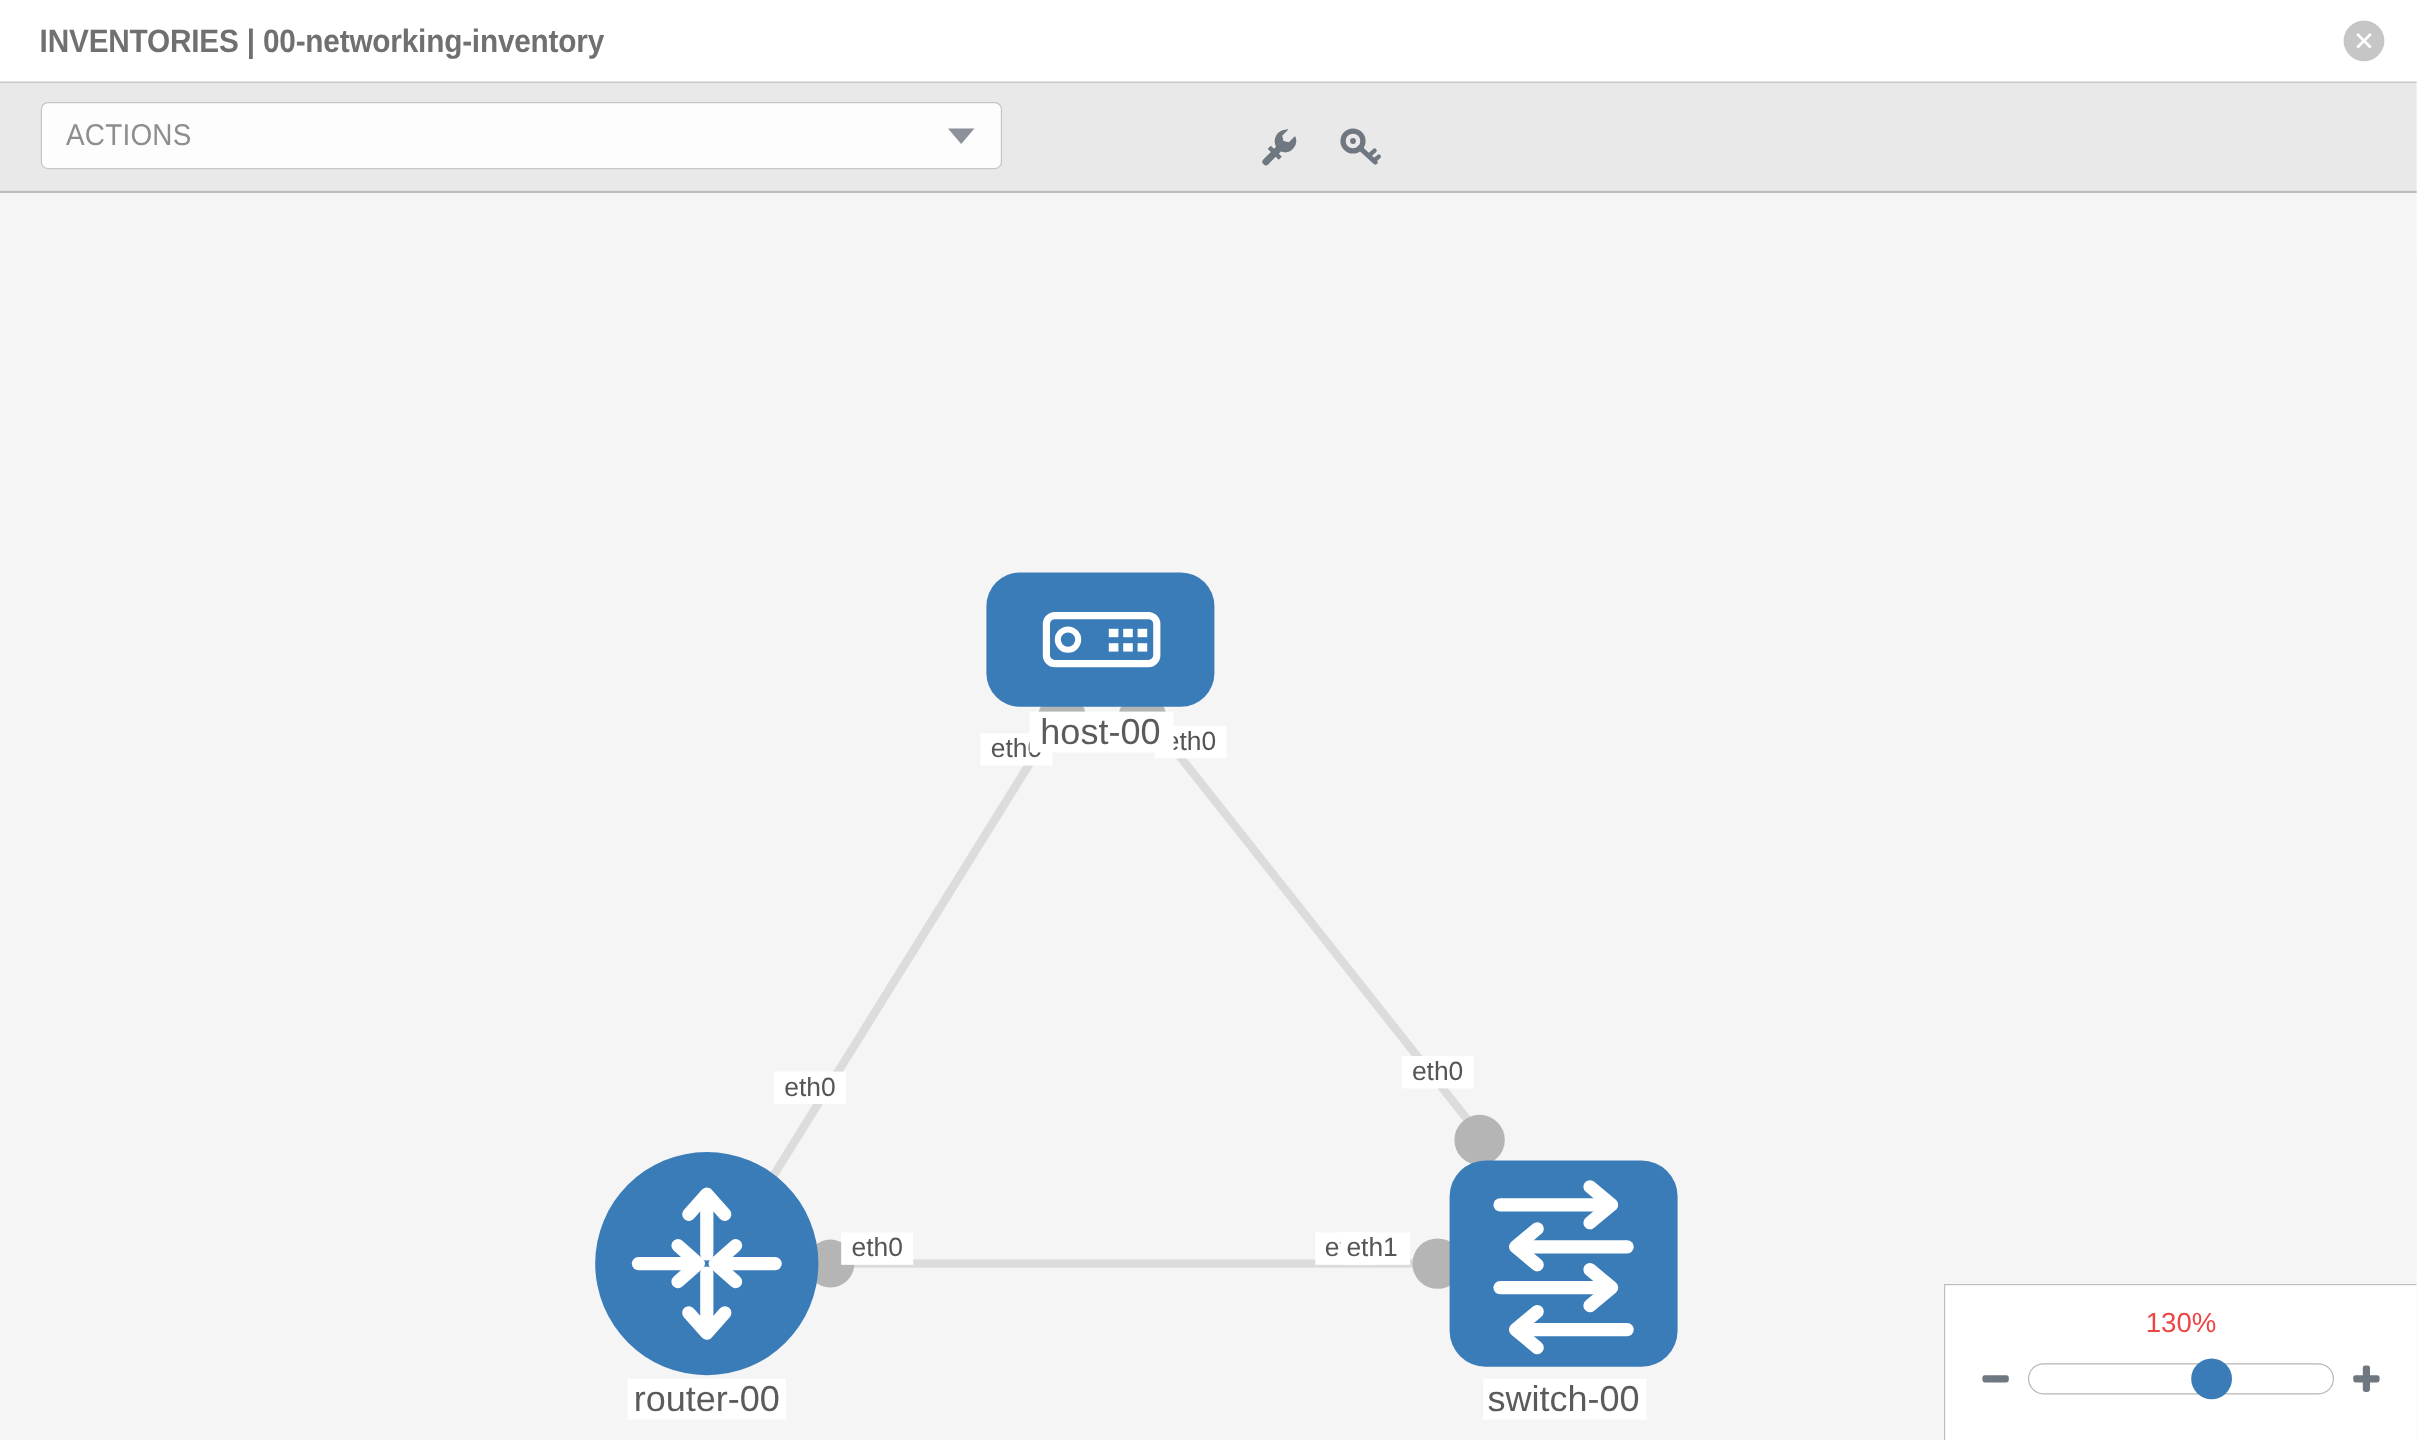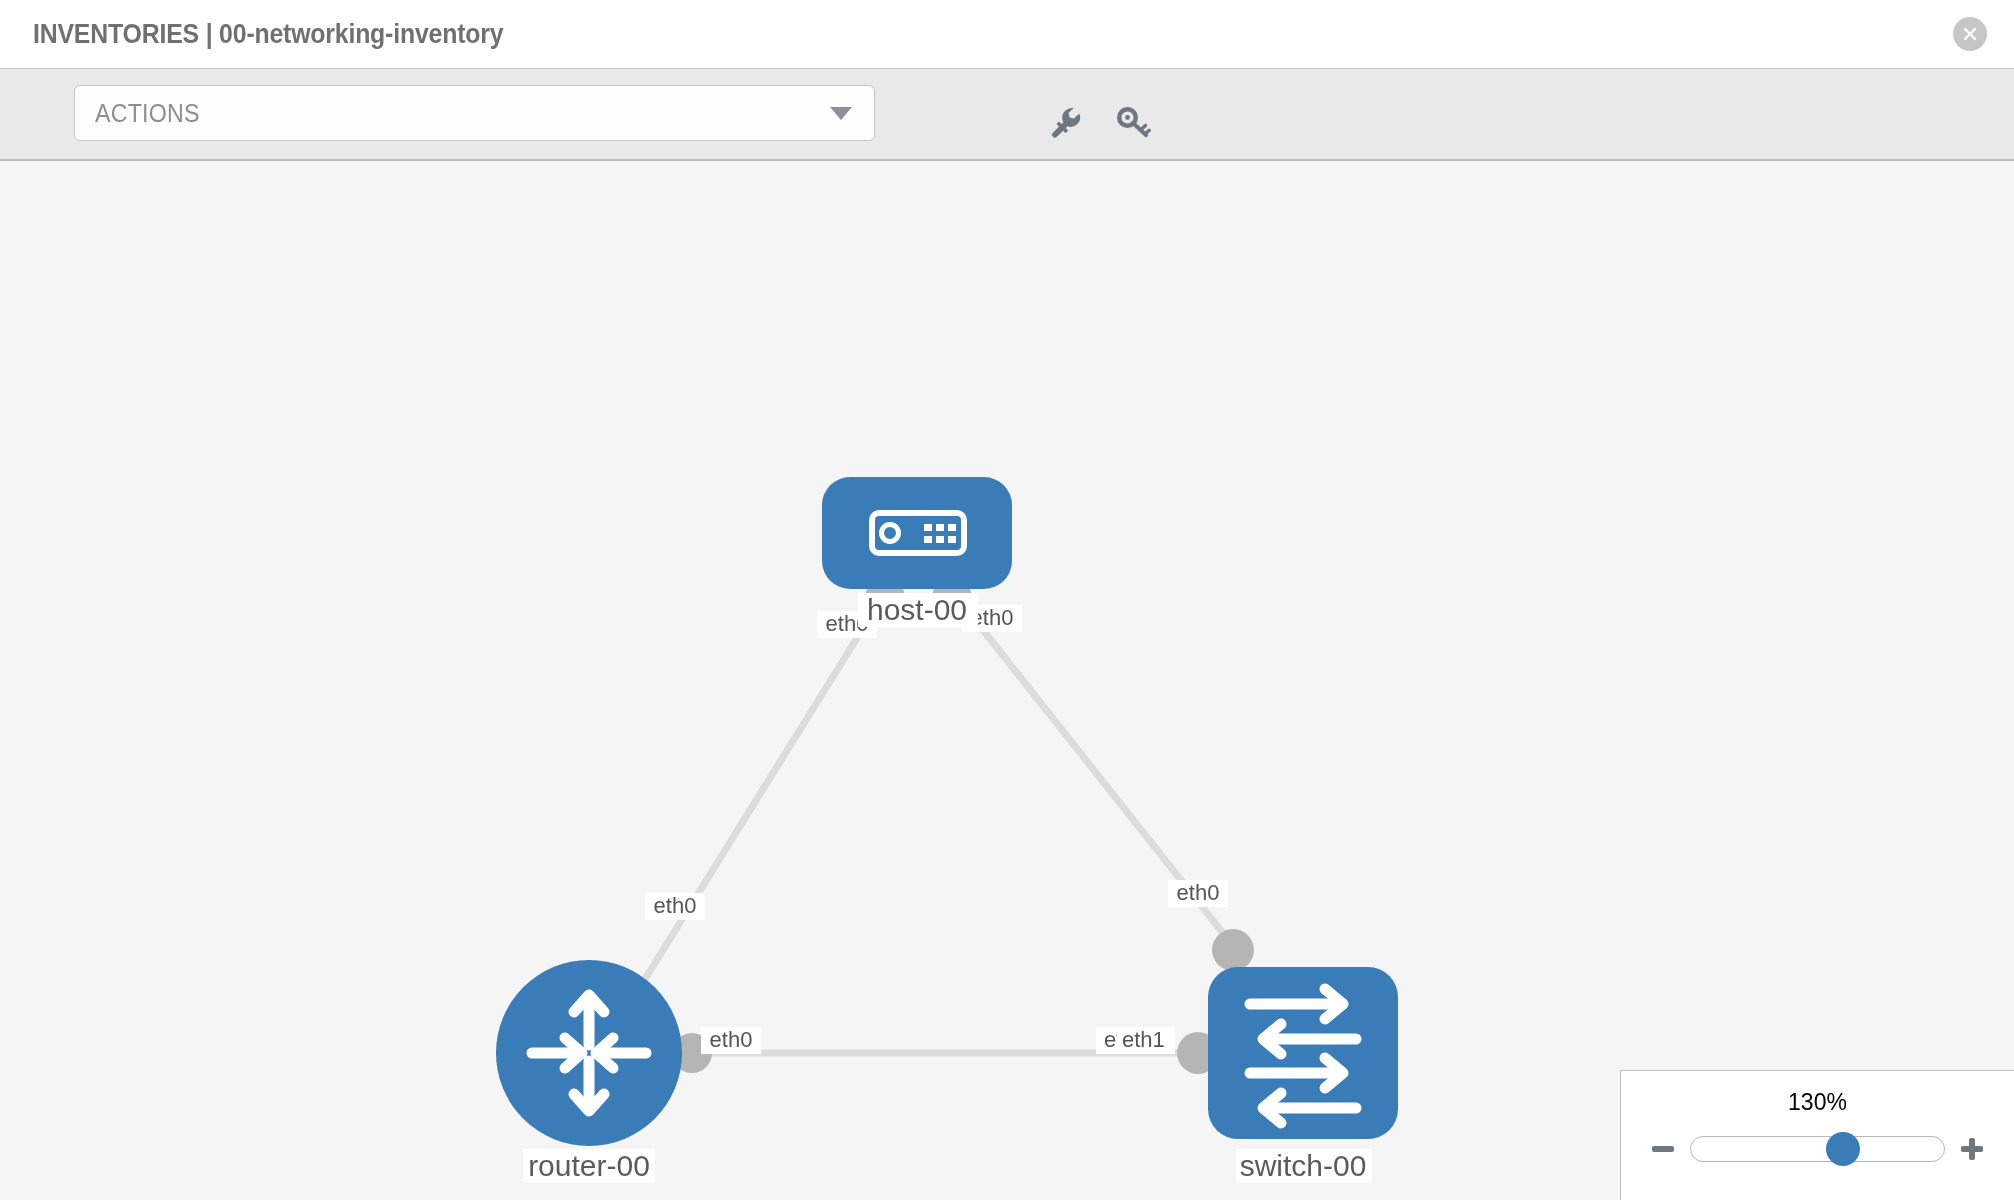--- a/index.html
+++ b/index.html
@@ -74,21 +74,20 @@
     left: 34px;
     top: 16px;
     width: 801px;
     height: 56px;
     background: #fdfdfd;
     border: 1px solid #c6c6c6;
     border-radius: 6px;
     display: flex;
     align-items: center;
     cursor: pointer;
-    margin-left: 40px;
   }
   .actions-select .label {
     margin-left: 20px;
     font-size: 25px;
     color: #8e8e8e;
     letter-spacing: 0.2px;
     transform: scaleX(0.93);
     transform-origin: left center;
   }
   .caret {
@@ -174,21 +173,21 @@
     border: 1px solid #bdbdbd;
     border-right: none;
     border-bottom: none;
   }
   .zoom-pct {
     position: absolute;
     top: 18px;
     left: 0; right: 0;
     text-align: center;
     font-size: 23px;
-    color: #000000;
+    color: #ef4444;
   }
   .zoom-row {
     position: absolute;
     top: 58px;
     left: 0; right: 0;
     height: 40px;
     display: flex;
     align-items: center;
     justify-content: center;
   }

